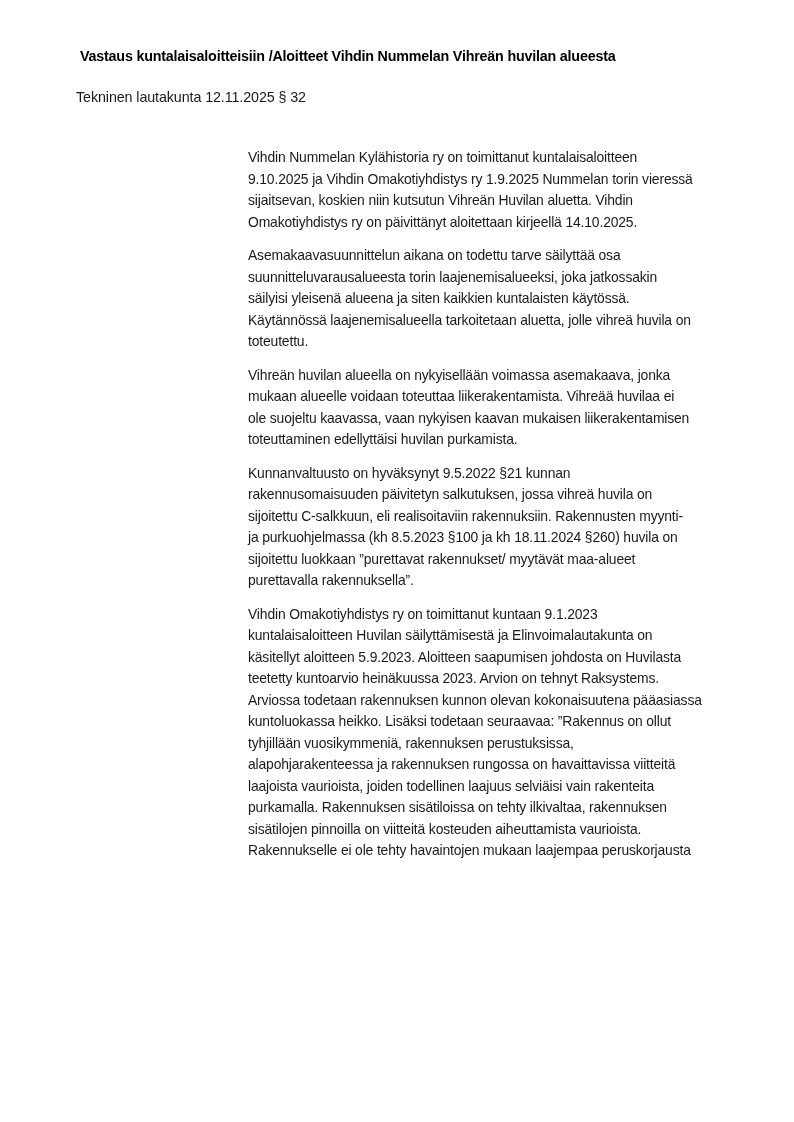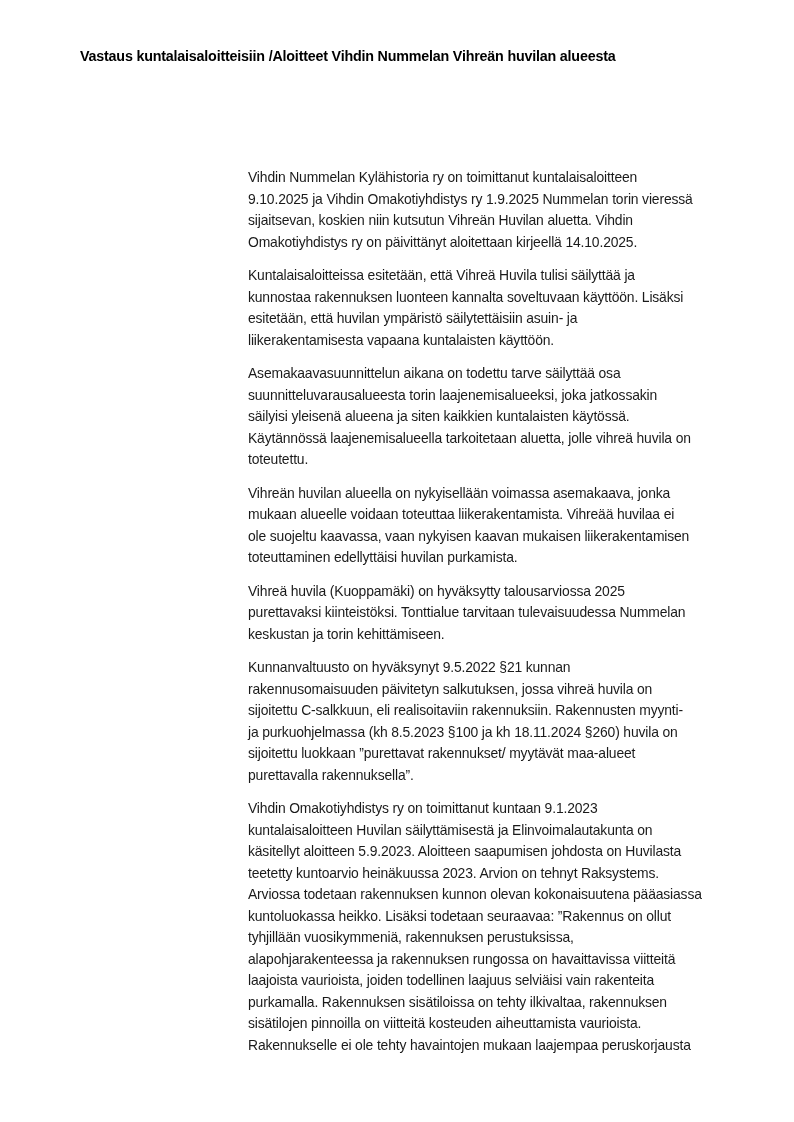--- a/index.html
+++ b/index.html
@@ -42,56 +42,49 @@
   }
   .body-col {
     position: absolute;
     left: 248px;
     top: 147px;
     width: 532px;
     font-size: 13.9px;
     line-height: 21.5px;
     letter-spacing: -0.15px;
     color: #1a1a1a;
-    margin-top: 20px;
   }
   .body-col p {
     margin: 0 0 12px 0;
     white-space: pre-line;
   }
 </style>
 </head>
 <body>
 
 <div class="page">
 
   <h1 class="doc-title">Vastaus kuntalaisaloitteisiin /Aloitteet Vihdin Nummelan Vihreän huvilan alueesta</h1>
 
+  <div class="doc-meta">Tekninen lautakunta 12.11.2025 § 32</div>
 
   <div class="body-col">
     <p>Vihdin Nummelan Kylähistoria ry on toimittanut kuntalaisaloitteen
 9.10.2025 ja Vihdin Omakotiyhdistys ry 1.9.2025 Nummelan torin vieressä
 sijaitsevan, koskien niin kutsutun Vihreän Huvilan aluetta. Vihdin
 Omakotiyhdistys ry on päivittänyt aloitettaan kirjeellä 14.10.2025.</p>
-    <p>Kuntalaisaloitteissa esitetään, että Vihreä Huvila tulisi säilyttää ja
-kunnostaa rakennuksen luonteen kannalta soveltuvaan käyttöön. Lisäksi
-esitetään, että huvilan ympäristö säilytettäisiin asuin- ja
-liikerakentamisesta vapaana kuntalaisten käyttöön.</p>
     <p>Asemakaavasuunnittelun aikana on todettu tarve säilyttää osa
 suunnitteluvarausalueesta torin laajenemisalueeksi, joka jatkossakin
 säilyisi yleisenä alueena ja siten kaikkien kuntalaisten käytössä.
 Käytännössä laajenemisalueella tarkoitetaan aluetta, jolle vihreä huvila on
 toteutettu.</p>
     <p>Vihreän huvilan alueella on nykyisellään voimassa asemakaava, jonka
 mukaan alueelle voidaan toteuttaa liikerakentamista. Vihreää huvilaa ei
 ole suojeltu kaavassa, vaan nykyisen kaavan mukaisen liikerakentamisen
 toteuttaminen edellyttäisi huvilan purkamista.</p>
-    <p>Vihreä huvila (Kuoppamäki) on hyväksytty talousarviossa 2025
-purettavaksi kiinteistöksi. Tonttialue tarvitaan tulevaisuudessa Nummelan
-keskustan ja torin kehittämiseen.</p>
     <p>Kunnanvaltuusto on hyväksynyt 9.5.2022 §21 kunnan
 rakennusomaisuuden päivitetyn salkutuksen, jossa vihreä huvila on
 sijoitettu C-salkkuun, eli realisoitaviin rakennuksiin. Rakennusten myynti-
 ja purkuohjelmassa (kh 8.5.2023 §100 ja kh 18.11.2024 §260) huvila on
 sijoitettu luokkaan ”purettavat rakennukset/ myytävät maa-alueet
 purettavalla rakennuksella”.</p>
     <p>Vihdin Omakotiyhdistys ry on toimittanut kuntaan 9.1.2023
 kuntalaisaloitteen Huvilan säilyttämisestä ja Elinvoimalautakunta on
 käsitellyt aloitteen 5.9.2023. Aloitteen saapumisen johdosta on Huvilasta
 teetetty kuntoarvio heinäkuussa 2023. Arvion on tehnyt Raksystems.

